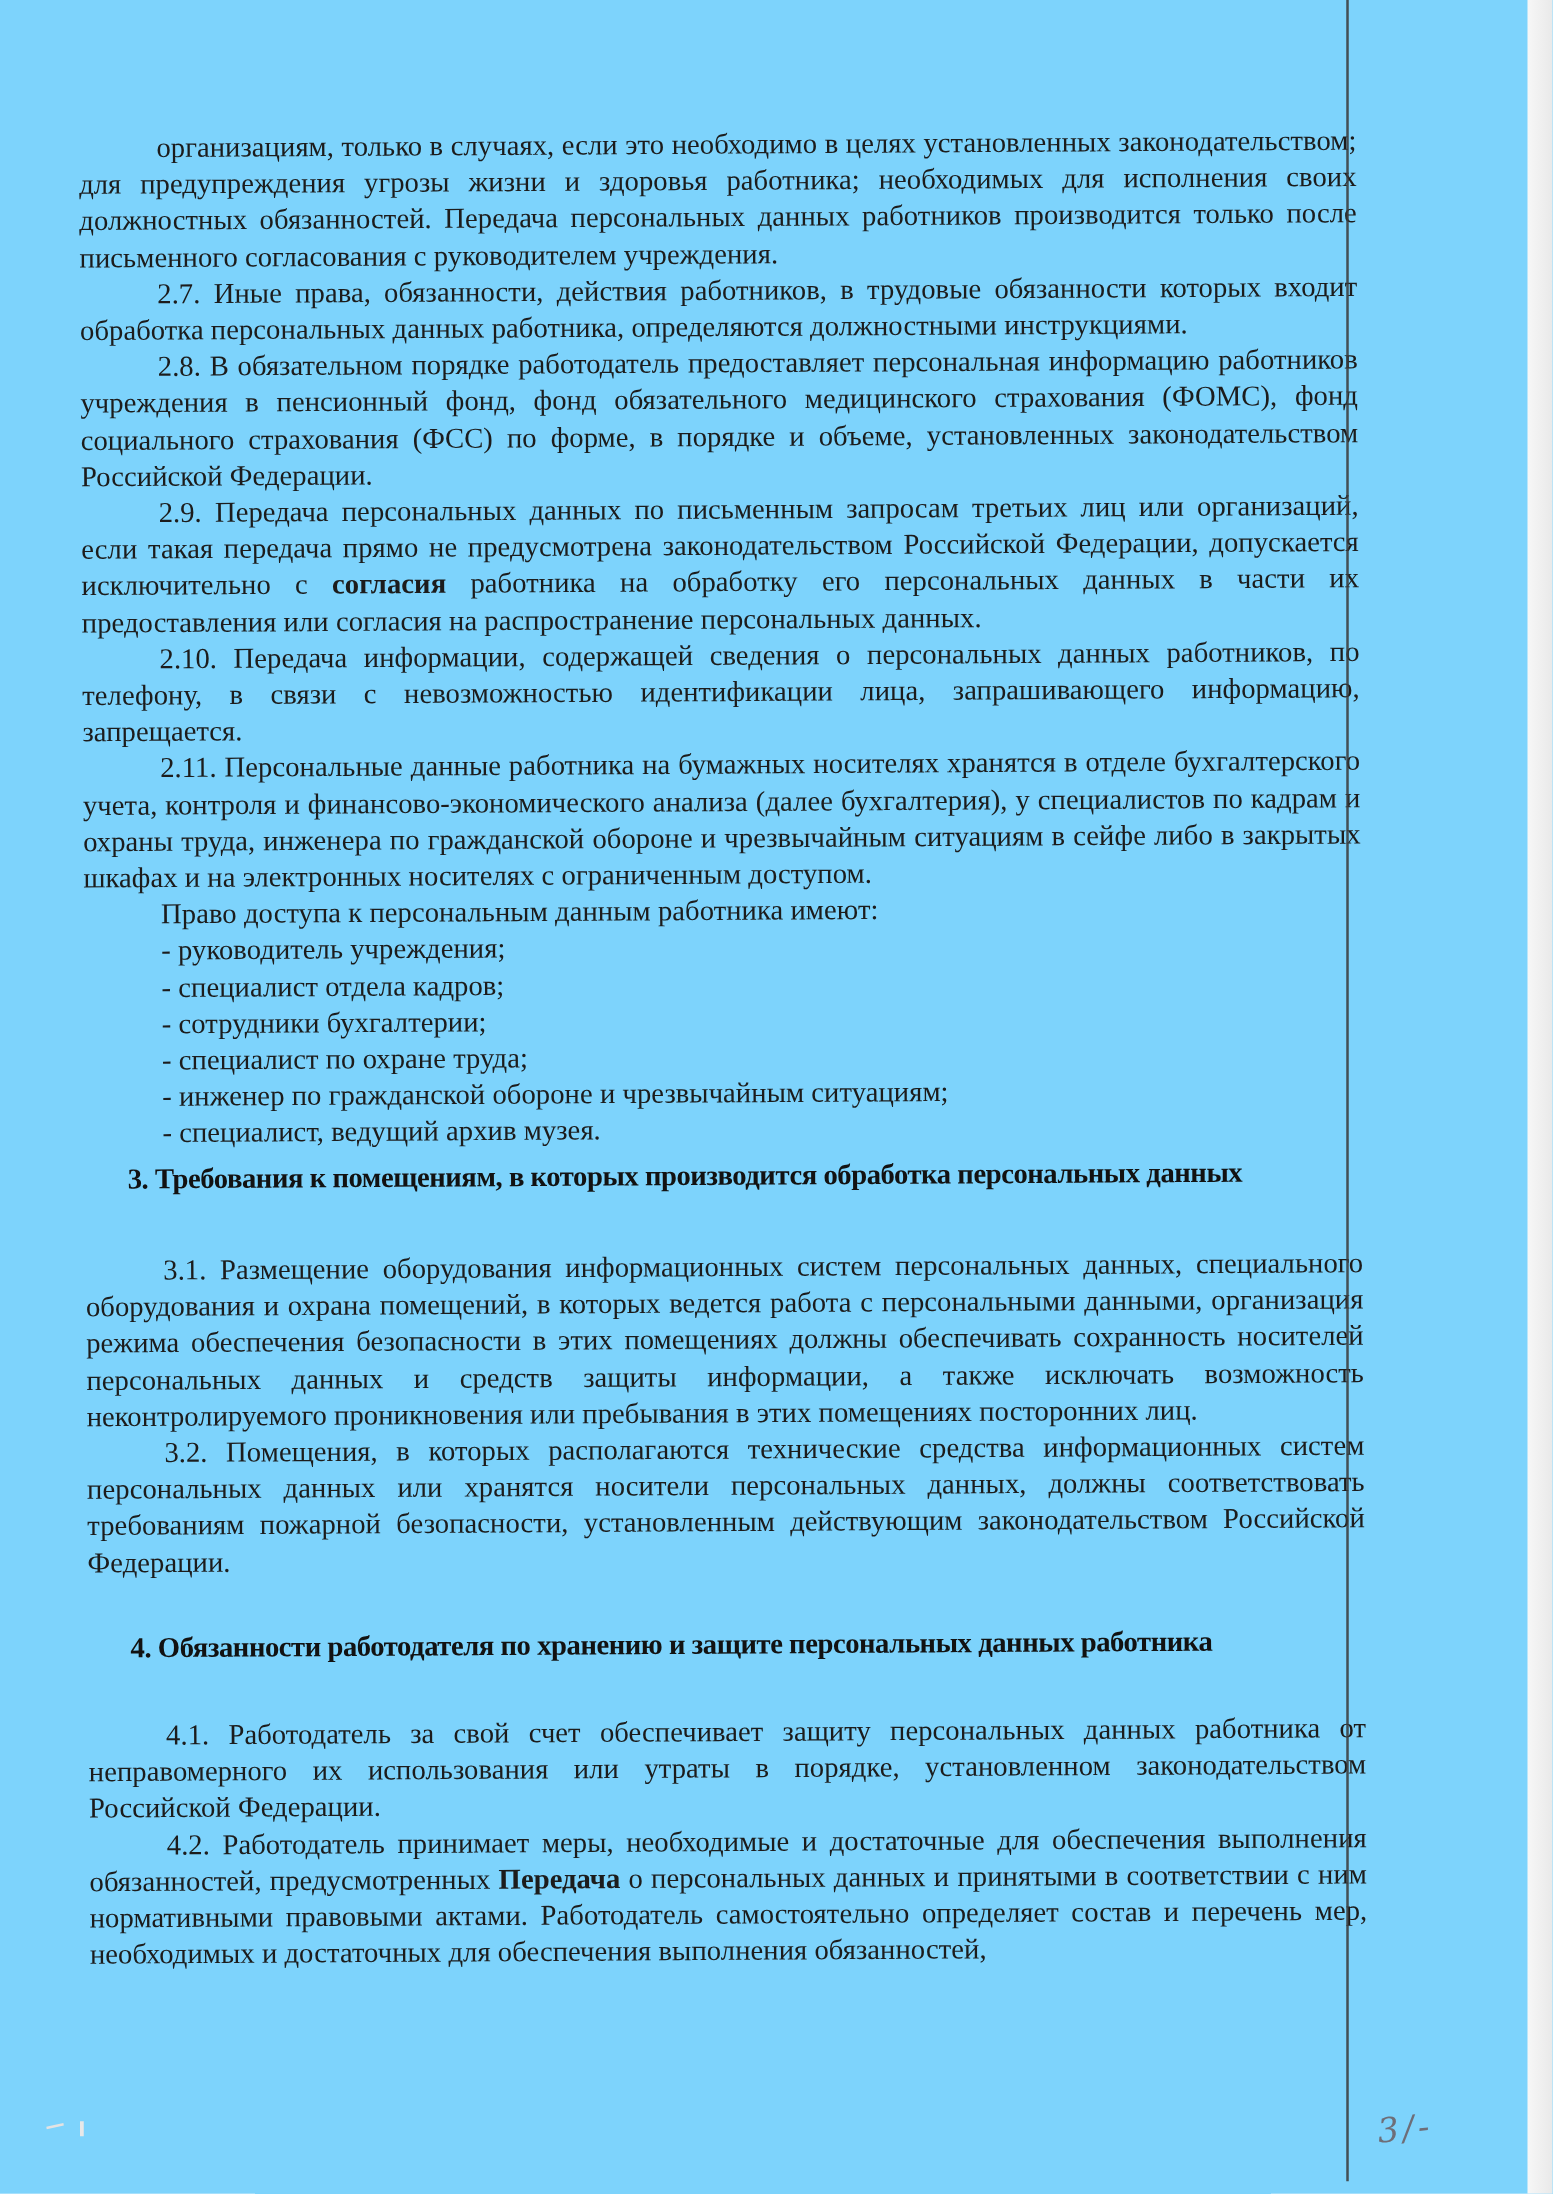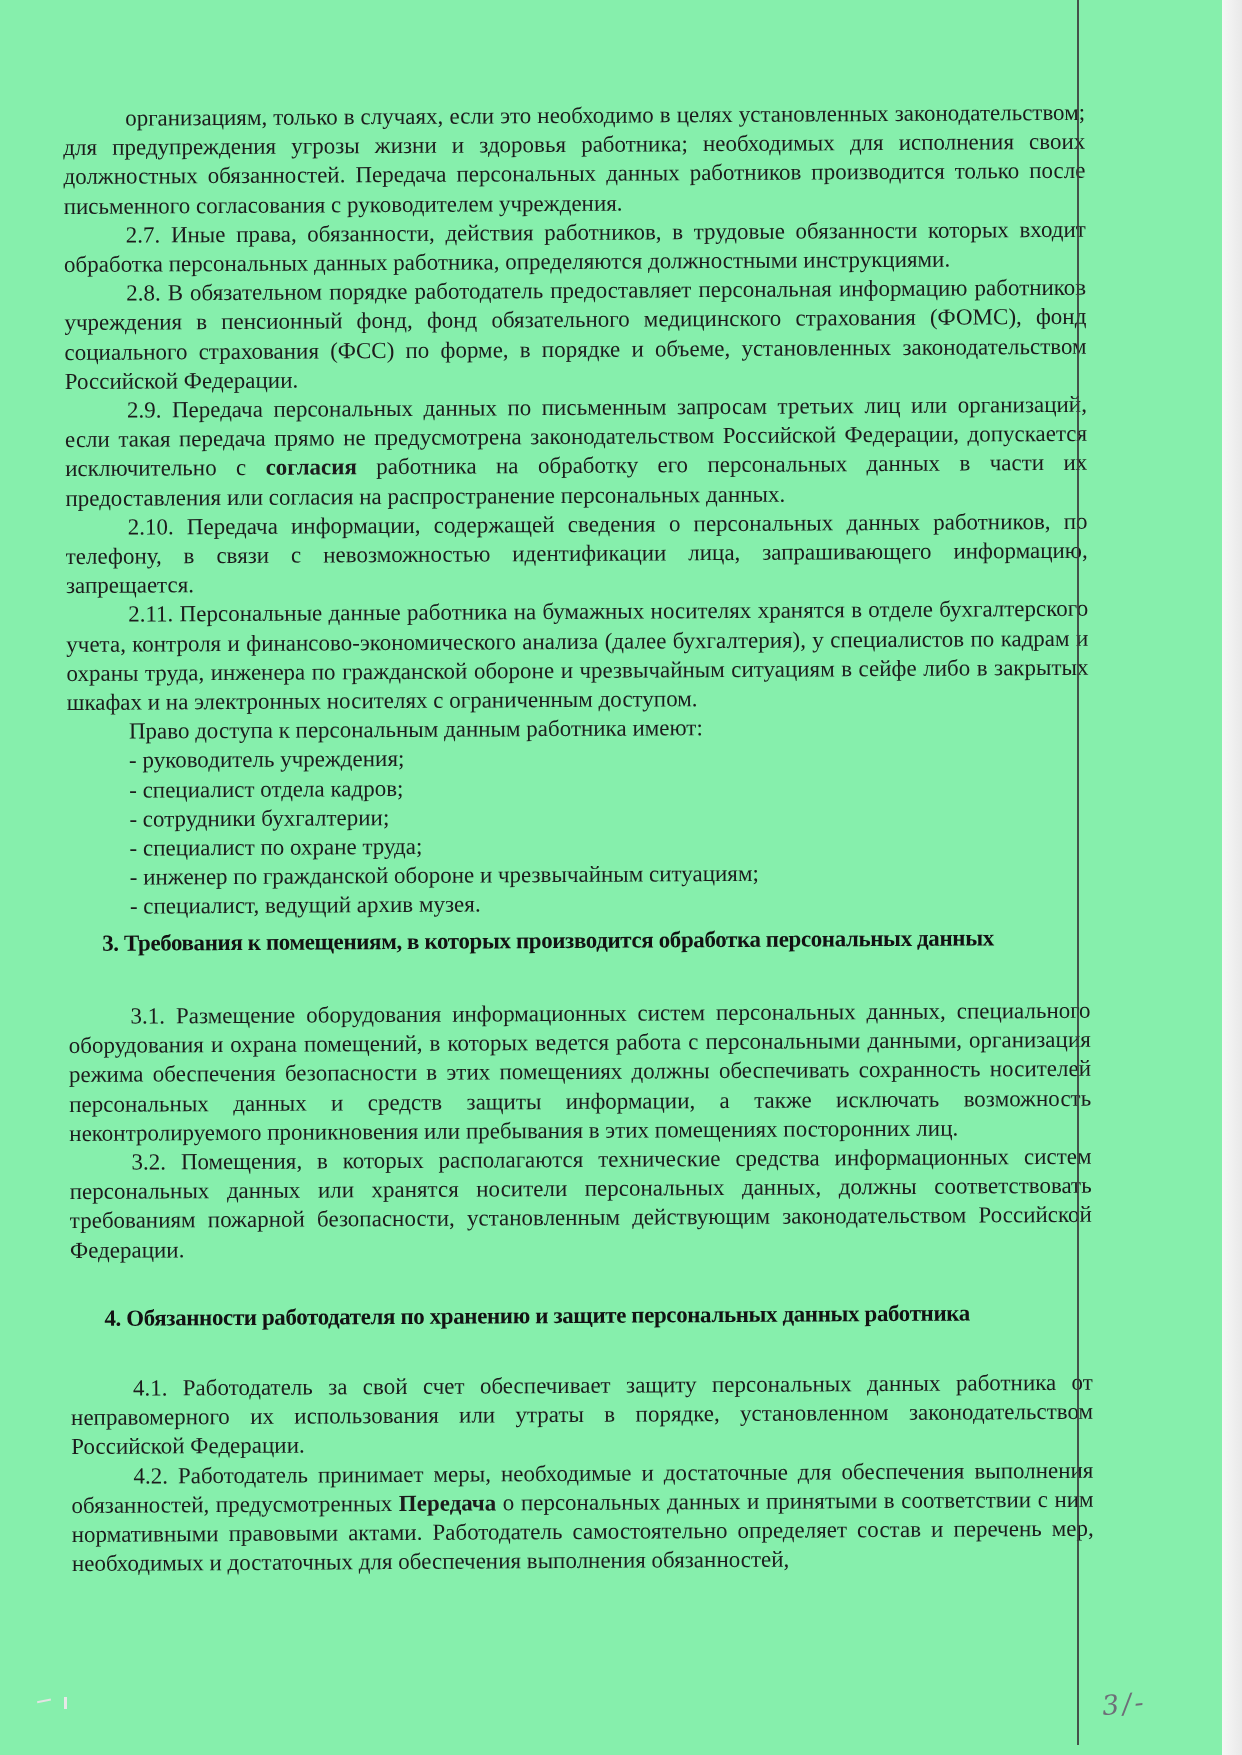--- a/index.html
+++ b/index.html
@@ -6,21 +6,21 @@
   body{
     width:1242px;height:1755px;
     background:#fcfcfc;
     overflow:hidden;
     position:relative;
     font-family:"Liberation Serif","DejaVu Serif",serif;
   }
   
   .page{
     position:absolute;inset:0;
-    background:#86efac;
+    background:#7dd3fc;
   }
   
   .edge-strip{
     position:absolute;top:0;right:0;
     width:20px;height:1755px;
     background:linear-gradient(to right,#f7f7f7,#e9e9e9);
   }
   
   .fold-line{
     position:absolute;

